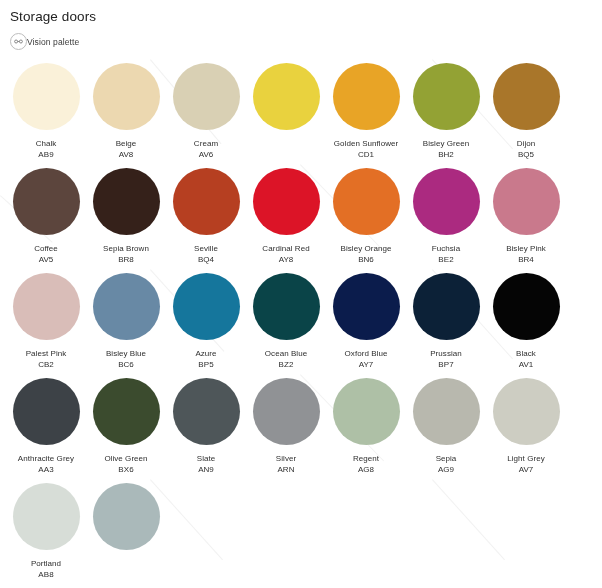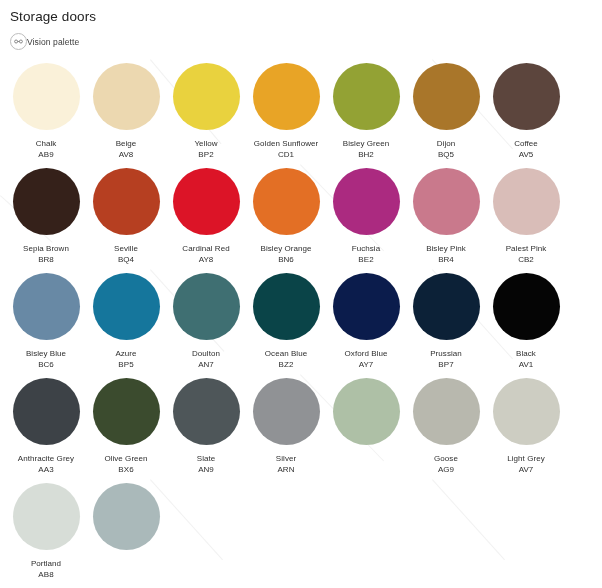--- a/index.html
+++ b/index.html
@@ -144,25 +144,28 @@
         </div>
       </div>
       <div class="swatch-cell">
         <div class="swatch-dot" style="background: rgb(236, 216, 176);"></div>
         <div class="swatch-label">
           <span class="swatch-name">Beige</span>
           <span class="swatch-code">AV8</span>
         </div>
       </div>
       <div class="swatch-cell">
+        <div class="swatch-dot" style="background: rgb(217, 208, 180);"></div>
+        <div class="swatch-label">
+          <span class="swatch-name">Cream</span>
+          <span class="swatch-code">AV6</span>
+        </div>
+      </div>
+      <div class="swatch-cell">
         <div class="swatch-dot" style="background: rgb(233, 210, 62);"></div>
-        <div class="swatch-label">
-          <span class="swatch-name">Yellow</span>
-          <span class="swatch-code">BP2</span>
-        </div>
       </div>
       <div class="swatch-cell">
         <div class="swatch-dot" style="background: rgb(232, 164, 38);"></div>
         <div class="swatch-label">
           <span class="swatch-name">Golden Sunflower</span>
           <span class="swatch-code">CD1</span>
         </div>
       </div>
       <div class="swatch-cell">
         <div class="swatch-dot" style="background: rgb(147, 162, 52);"></div>
@@ -242,27 +245,20 @@
         </div>
       </div>
       <div class="swatch-cell">
         <div class="swatch-dot" style="background: rgb(21, 118, 156);"></div>
         <div class="swatch-label">
           <span class="swatch-name">Azure</span>
           <span class="swatch-code">BP5</span>
         </div>
       </div>
       <div class="swatch-cell">
-        <div class="swatch-dot" style="background: rgb(63, 111, 114);"></div>
-        <div class="swatch-label">
-          <span class="swatch-name">Doulton</span>
-          <span class="swatch-code">AN7</span>
-        </div>
-      </div>
-      <div class="swatch-cell">
         <div class="swatch-dot" style="background: rgb(10, 68, 72);"></div>
         <div class="swatch-label">
           <span class="swatch-name">Ocean Blue</span>
           <span class="swatch-code">BZ2</span>
         </div>
       </div>
       <div class="swatch-cell">
         <div class="swatch-dot" style="background: rgb(11, 28, 76);"></div>
         <div class="swatch-label">
           <span class="swatch-name">Oxford Blue</span>
@@ -306,25 +302,29 @@
       </div>
       <div class="swatch-cell">
         <div class="swatch-dot" style="background: rgb(144, 146, 149);"></div>
         <div class="swatch-label">
           <span class="swatch-name">Silver</span>
           <span class="swatch-code">ARN</span>
         </div>
       </div>
       <div class="swatch-cell">
         <div class="swatch-dot" style="background: rgb(174, 192, 166);"></div>
+        <div class="swatch-label">
+          <span class="swatch-name">Regent</span>
+          <span class="swatch-code">AG8</span>
+        </div>
       </div>
       <div class="swatch-cell">
         <div class="swatch-dot" style="background: rgb(184, 184, 174);"></div>
         <div class="swatch-label">
-          <span class="swatch-name">Goose</span>
+          <span class="swatch-name">Sepia</span>
           <span class="swatch-code">AG9</span>
         </div>
       </div>
       <div class="swatch-cell">
         <div class="swatch-dot" style="background: rgb(205, 205, 194);"></div>
         <div class="swatch-label">
           <span class="swatch-name">Light Grey</span>
           <span class="swatch-code">AV7</span>
         </div>
       </div>

